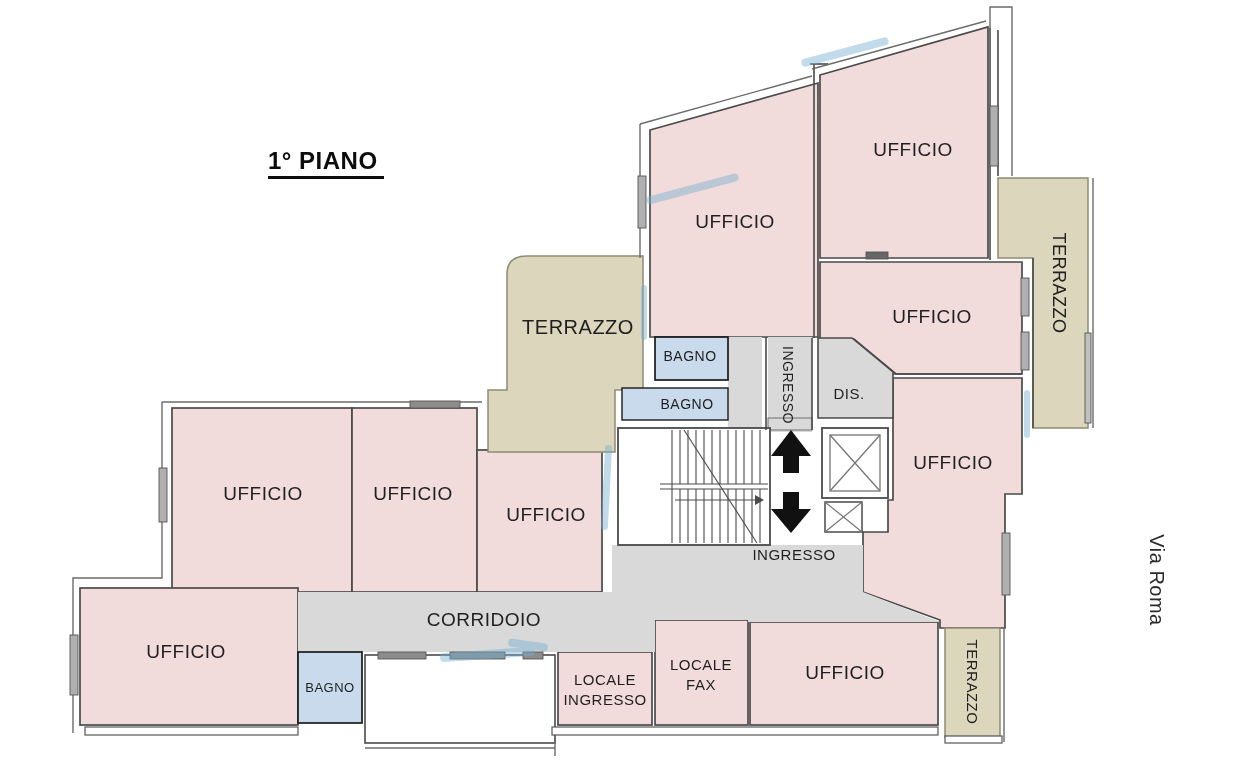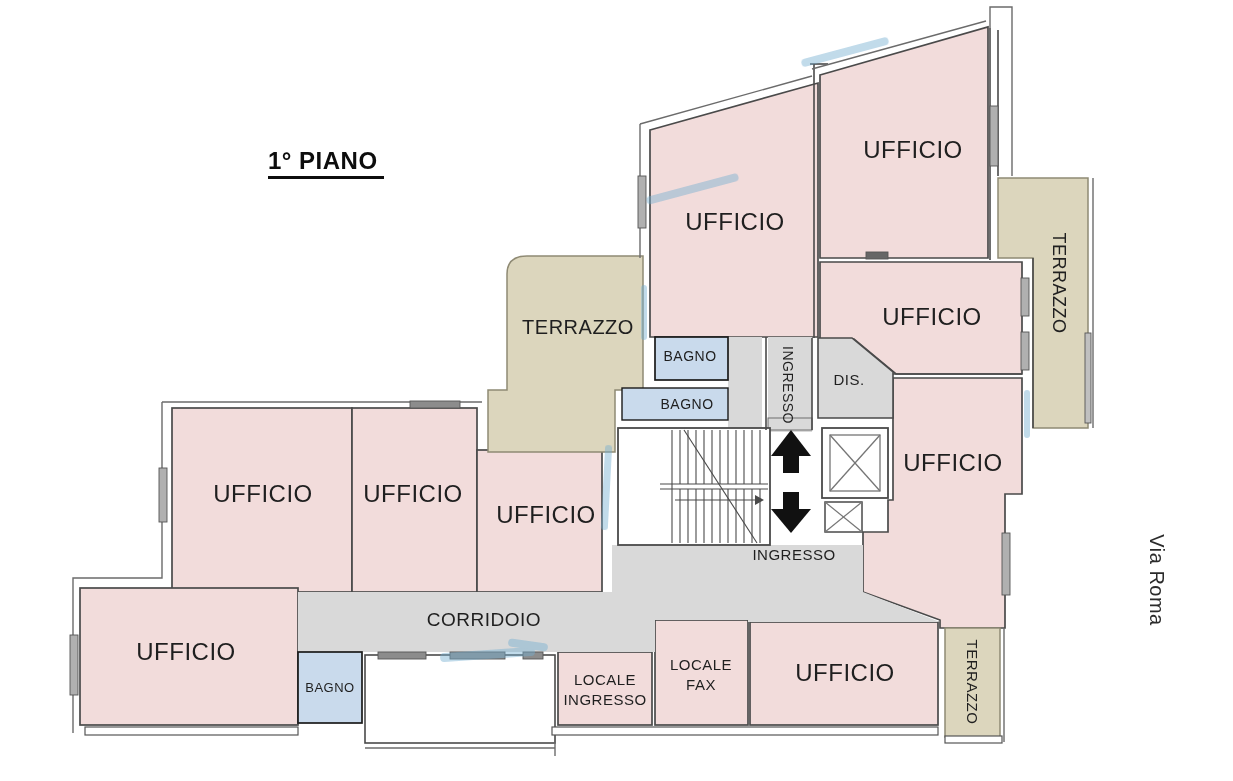--- a/index.html
+++ b/index.html
@@ -1,20 +1,20 @@
 <!DOCTYPE html>
 <html><head>
 <meta charset="utf-8">
 <style>
   html,body{margin:0;padding:0;background:#ffffff;}
   #plan{position:relative;width:1233px;height:781px;background:#ffffff;overflow:hidden;
         font-family:"Liberation Sans", sans-serif;padding-left:13px;}
   #plan svg{position:absolute;left:0;top:0;}
   .lbl{position:absolute;transform:translate(-50%,-50%);color:#1f1f1f;
-       font-size:24px;letter-spacing:0.5px;white-space:nowrap;line-height:1.3;
+       font-size:19px;letter-spacing:0.5px;white-space:nowrap;line-height:1.3;
        text-align:center;}
   .v{transform:translate(-50%,-50%) rotate(90deg);}
   .sm{font-size:14px;}
   .md{font-size:15px;}
   .title{position:absolute;left:268px;top:147px;font-size:24px;font-weight:700;
          color:#0d0d0d;border-bottom:3px solid #0d0d0d;padding:0 6px 1px 0;
          letter-spacing:0.5px;}
   .street{position:absolute;color:#2b2b2b;font-size:20px;transform:translate(-50%,-50%) rotate(90deg);
           letter-spacing:0.5px;white-space:nowrap;}
 </style>
@@ -190,21 +190,21 @@
   <div class="lbl v" style="left:1058px;top:283px;font-size:18px">TERRAZZO</div>
   <div class="lbl v" style="left:972px;top:682px;font-size:15px">TERRAZZO</div>
 
   <div class="lbl sm" style="left:690px;top:356px">BAGNO</div>
   <div class="lbl sm" style="left:687px;top:404px">BAGNO</div>
   <div class="lbl sm" style="left:330px;top:688px;font-size:13px">BAGNO</div>
 
   <div class="lbl v" style="left:788px;top:385px;font-size:14px">INGRESSO</div>
   <div class="lbl md" style="left:794px;top:555px">INGRESSO</div>
 
-  <div class="lbl md" style="left:849px;top:380px">DIS.</div>
+  <div class="lbl md" style="left:849px;top:394px">DIS.</div>
   <div class="lbl" style="left:484px;top:620px;font-size:19px">CORRIDOIO</div>
 
   <div class="lbl md" style="left:605px;top:689px">
     <div>LOCALE</div>
     <div>INGRESSO</div>
   </div>
   <div class="lbl md" style="left:701px;top:674px">
     <div>LOCALE</div>
     <div>FAX</div>
   </div>

